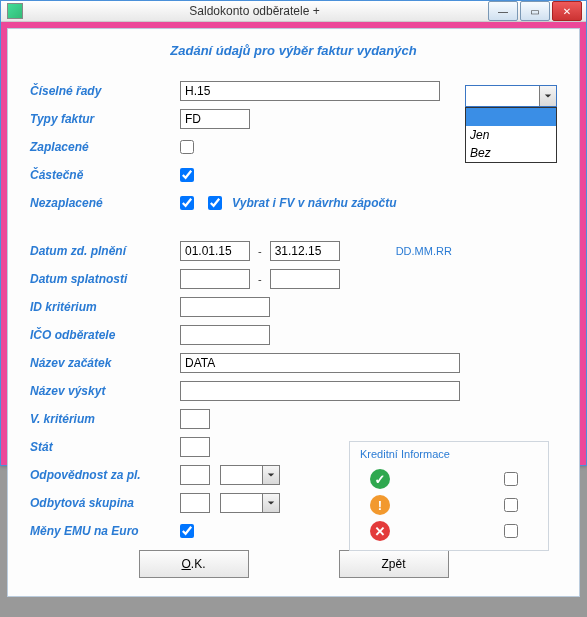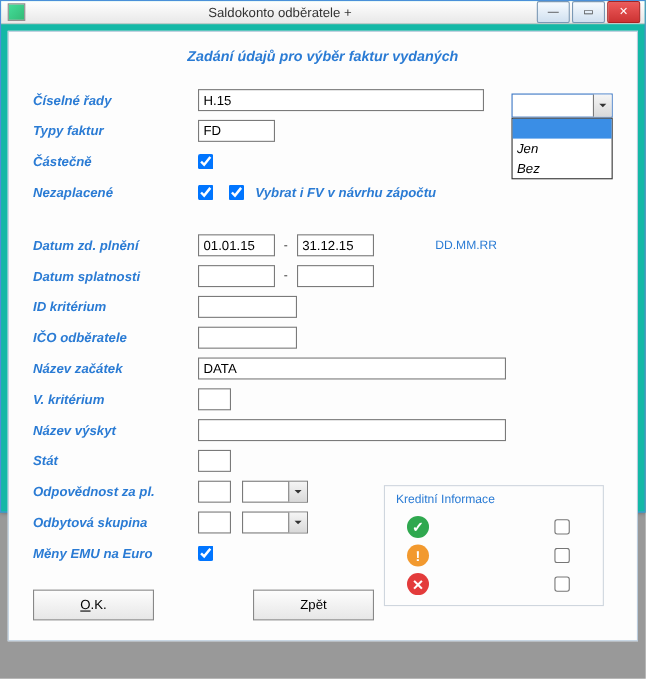--- a/index.html
+++ b/index.html
@@ -7,21 +7,21 @@
     font-family: Tahoma, Arial, sans-serif;
     font-size: 11px;
     background: #999;
     width: 587px;
     height: 617px;
     overflow: hidden;
   }
   .window {
     width: 587px;
     height: 466px;
-    background: #14b8a6;
+    background: #ec4899;
     border: 1px solid #4a90d9;
     display: flex;
     flex-direction: column;
     box-shadow: 0 0 4px rgba(0,0,0,0.3);
   }
   .titlebar {
     height: 28px;
     background: linear-gradient(#fff, #e8e8e8);
     border-bottom: 1px solid #ccc;
     display: flex;
@@ -171,22 +171,23 @@
     width: 20px; height: 20px;
     border-radius: 50%;
     display:flex;align-items:center;justify-content:center;
   }
   .status-ok { background:#2fa84f; }
   .status-warn { background:#f2992e; }
   .status-bad { background:#e33b3b; }
   .status-icon span { color:#fff; font-weight:bold; font-size:13px; line-height:1;}
   .btnbar {
     display:flex;
+    justify-content:center;
     gap: 90px;
-    margin-top: 22px;
+    margin-top: 8px;
   }
   .btn {
     width: 110px;
     height: 28px;
     border: 1px solid #888;
     background: linear-gradient(#fdfdfd,#e7e7e7);
     font-size: 12px;
     cursor:pointer;
     display:flex;align-items:center;justify-content:center;
   }
@@ -229,20 +230,24 @@
 
     <div class="row">
       <div class="lbl">Číselné řady</div>
       <input type="text" style="width: 260px;" value="H.15">
     </div>
     <div class="row">
       <div class="lbl">Typy faktur</div>
       <input type="text" style="width: 70px;" value="FD">
     </div>
     <div class="row">
+      <div class="lbl">Zaplacené</div>
+      <input type="checkbox" style="">
+    </div>
+    <div class="row">
       <div class="lbl">Částečně</div>
       <input type="checkbox" checked="" style="">
     </div>
     <div class="row">
       <div class="lbl">Nezaplacené</div>
       <input type="checkbox" checked="" style="">
       <span style="width:14px"></span>
       <input type="checkbox" checked="" style="">
       <span class="lbl-inline">Vybrat i FV v návrhu zápočtu</span>
     </div>
@@ -266,26 +271,26 @@
     </div>
     <div class="row">
       <div class="lbl">IČO odběratele</div>
       <input type="text" style="width: 90px;" value="">
     </div>
     <div class="row">
       <div class="lbl">Název začátek</div>
       <input type="text" style="width: 280px;" value="DATA">
     </div>
     <div class="row">
+      <div class="lbl">Název výskyt</div>
+      <input type="text" style="width: 280px;" value="">
+    </div>
+    <div class="row">
       <div class="lbl">V. kritérium</div>
       <input type="text" style="width: 30px;" value="">
-    </div>
-    <div class="row">
-      <div class="lbl">Název výskyt</div>
-      <input type="text" style="width: 280px;" value="">
     </div>
     <div class="row">
       <div class="lbl">Stát</div>
       <input type="text" style="width: 30px;" value="">
     </div>
     <div class="row">
       <div class="lbl">Odpovědnost za pl.</div>
       <input type="text" style="width: 30px;" value="">
       <span style="width:10px"></span>
       <div class="combo small-combo">

